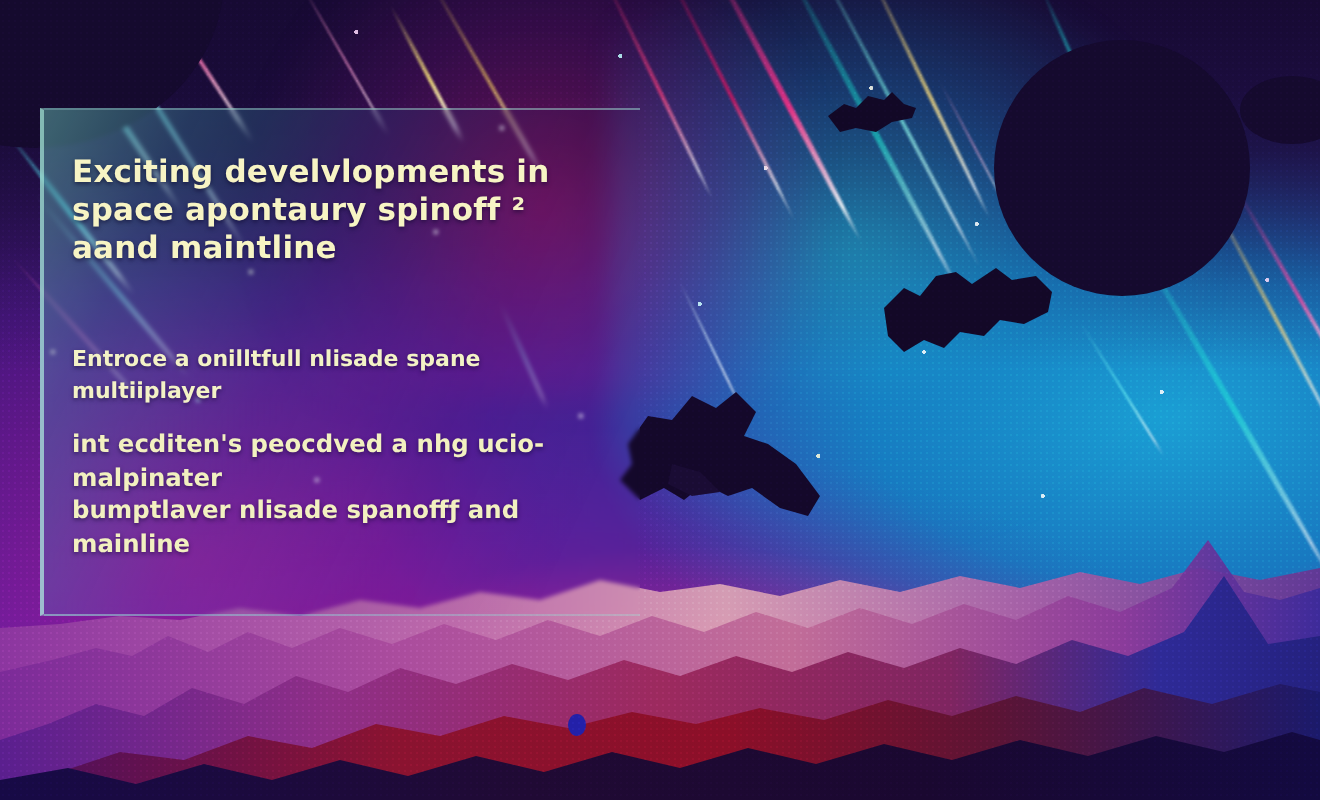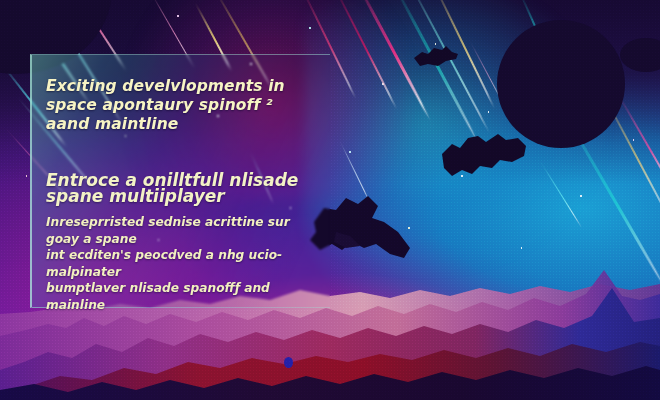--- a/index.html
+++ b/index.html
@@ -88,46 +88,45 @@
   .mountains{position:absolute;left:0;bottom:0;width:100%;height:40%;}
   .mountains svg{display:block;width:100%;height:100%;}
 
   .blue-dot{
     position:absolute;width:9px;height:11px;border-radius:50%;
     background:#2320a8;
   }
 
   
   .panel{
-    position:absolute;left:30px;top:54px;width:300px;height:254px;
+    position:absolute;left:20px;top:54px;width:300px;height:254px;
     background:linear-gradient(115deg, rgba(120,225,205,0.42) 0%, rgba(70,190,200,0.26) 18%, rgba(40,110,180,0.14) 42%, rgba(20,30,90,0.05) 66%, rgba(0,0,0,0) 88%);
     border-left:2px solid rgba(170,245,225,0.75);
     border-top:1px solid rgba(170,245,225,0.45);
     border-bottom:1px solid rgba(170,245,225,0.30);
     box-sizing:border-box;
     padding:22px 16px 14px 14px;
     -webkit-backdrop-filter:blur(1px);
     backdrop-filter:blur(1px);
-    font-style:italic;
   }
   .headline{
     color:#f7f4c4;
     font-family:"DejaVu Sans", sans-serif;
     font-weight:bold;
     font-size:15.5px;
     line-height:19px;
     letter-spacing:.1px;
     text-shadow:0 1px 2px rgba(10,5,40,.55);
     margin:0;
   }
   .headline .ln3{display:block;margin-top:15px;}
   .subtitle{
     color:#f3f2c6;
     font-weight:bold;
-    font-size:17px;
+    font-size:11px;
     line-height:16px;
     margin:38px 0 0 0;
     text-shadow:0 1px 2px rgba(10,5,40,.5);
   }
   .body-copy{
     color:#f2f0c0;
     font-size:12.2px;
     line-height:16.5px;
     font-weight:600;
     margin:10px 0 0 0;
@@ -278,19 +277,18 @@
 
   <div class="panel">
     <p class="headline">
       <span>Exciting develvlopments in space</span>
       <span>apontaury  spinoff ² aand maintline</span>
     </p>
 
     <p class="subtitle">Entroce a onilltfull nlisade spane multiiplayer</p>
 
     <p class="body-copy">
-      <span>Inreseprristed sednise acrittine sur goay a spane</span>
       <span>int ecditen's peocdved a nhg ucio-malpinater</span>
       <span>bumptlaver nlisade spanoffƒ and mainline</span>
     </p>
   </div>
 
 </div>
 
 </body></html>

